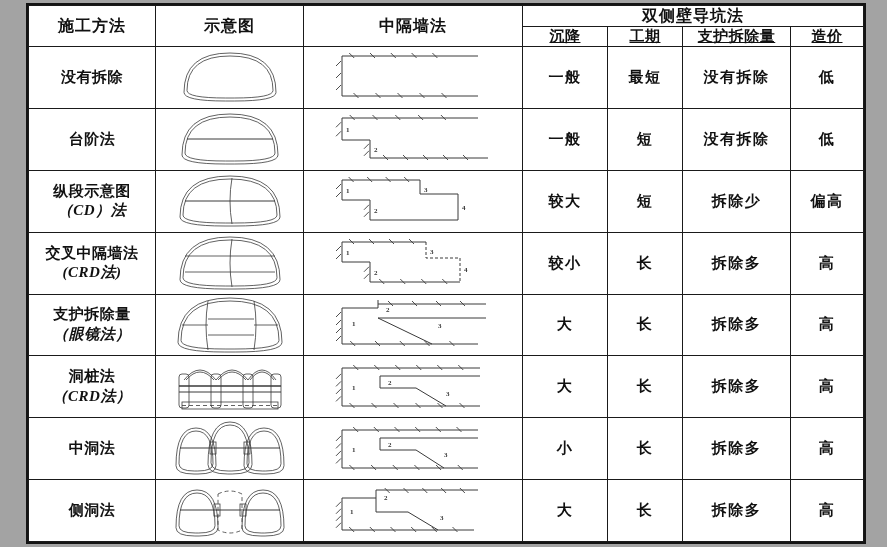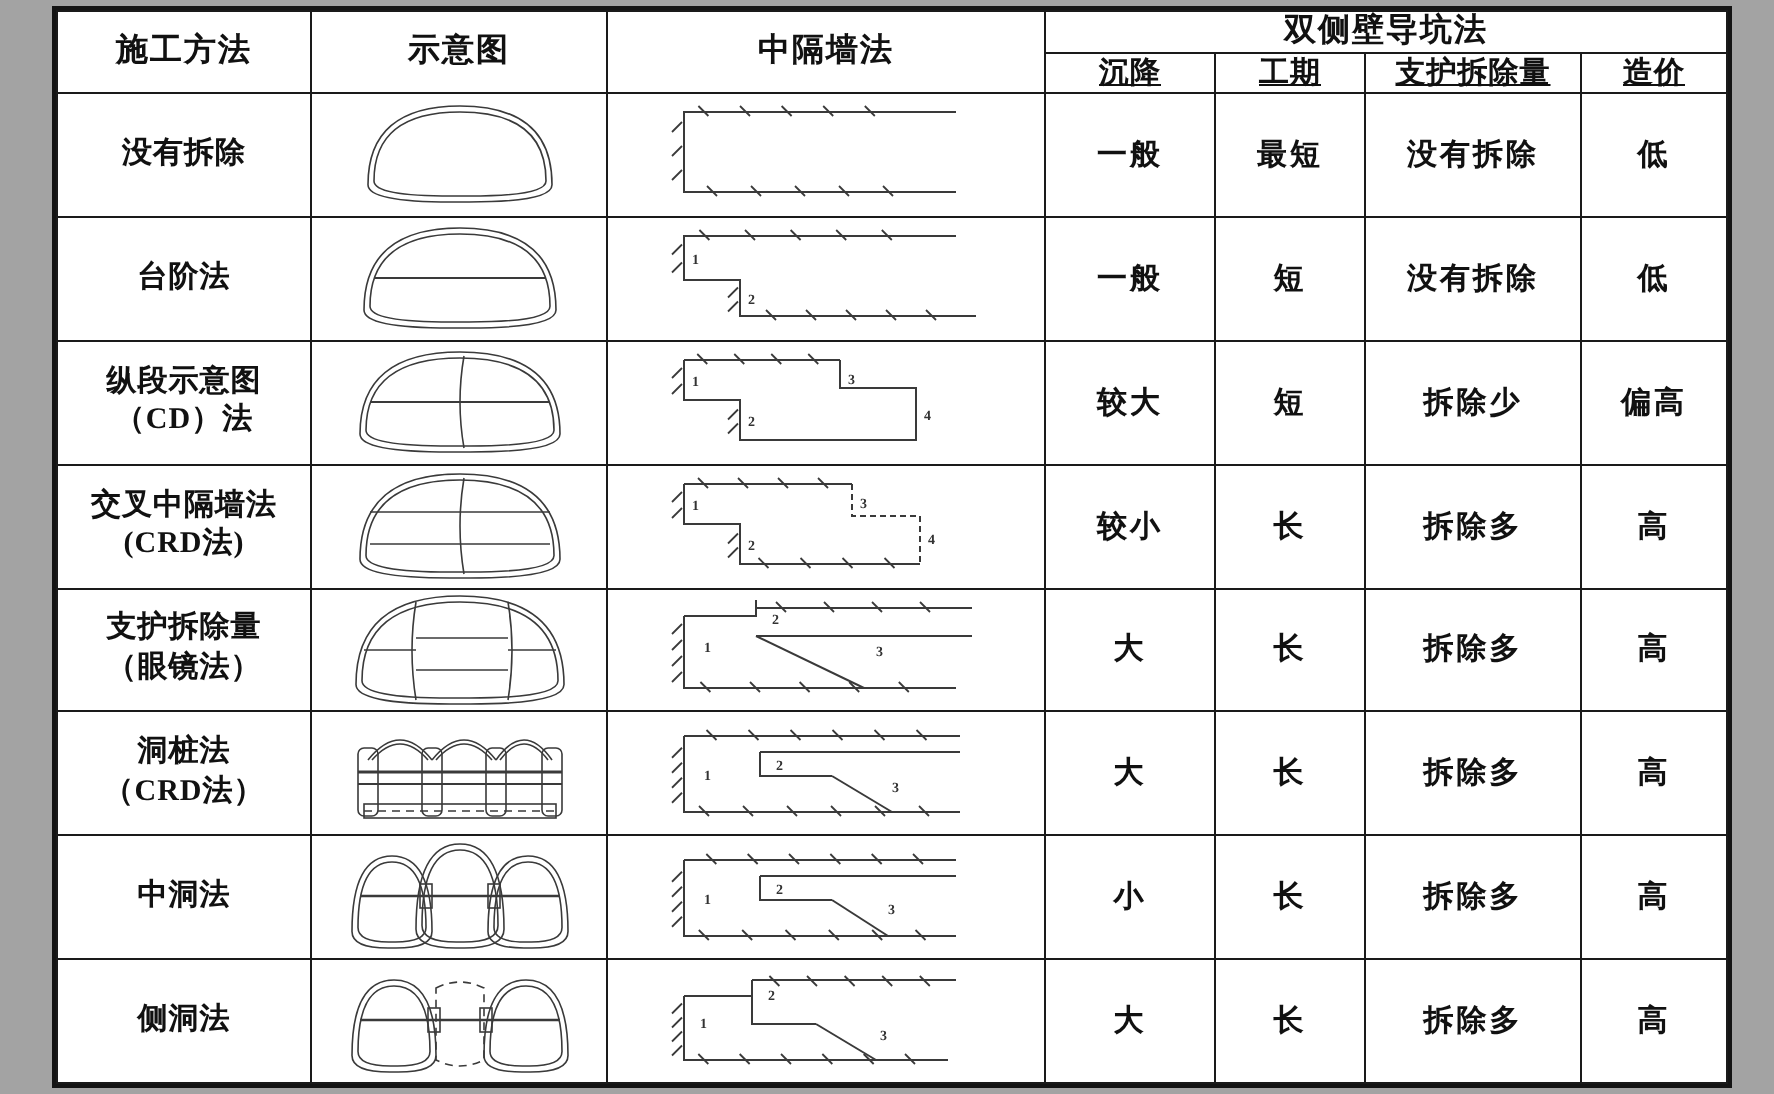--- a/index.html
+++ b/index.html
@@ -25,21 +25,21 @@
     background:#fff;
     font-weight:700;
   }
   
   table.cmp{ outline:2px solid #141414; outline-offset:0; }
 
   .hcell{font-size:16px;letter-spacing:1px;line-height:1.25;}
   .sub-h{font-size:15px;letter-spacing:.5px;text-decoration:underline;}
 
   .method{font-size:15px;line-height:1.3;letter-spacing:.5px;padding:2px 2px;}
-  .method .l2{display:block;}
+  .method .l2{display:block;font-style:italic;}
 
   .val{font-size:15px;letter-spacing:1.5px;margin-top:24px;}
 
   
   col.c-method{width:127px;}
   col.c-cross{width:148px;}
   col.c-long{width:219px;}
   col.c-settle{width:85px;}
   col.c-dur{width:75px;}
   col.c-demo{width:108px;}

